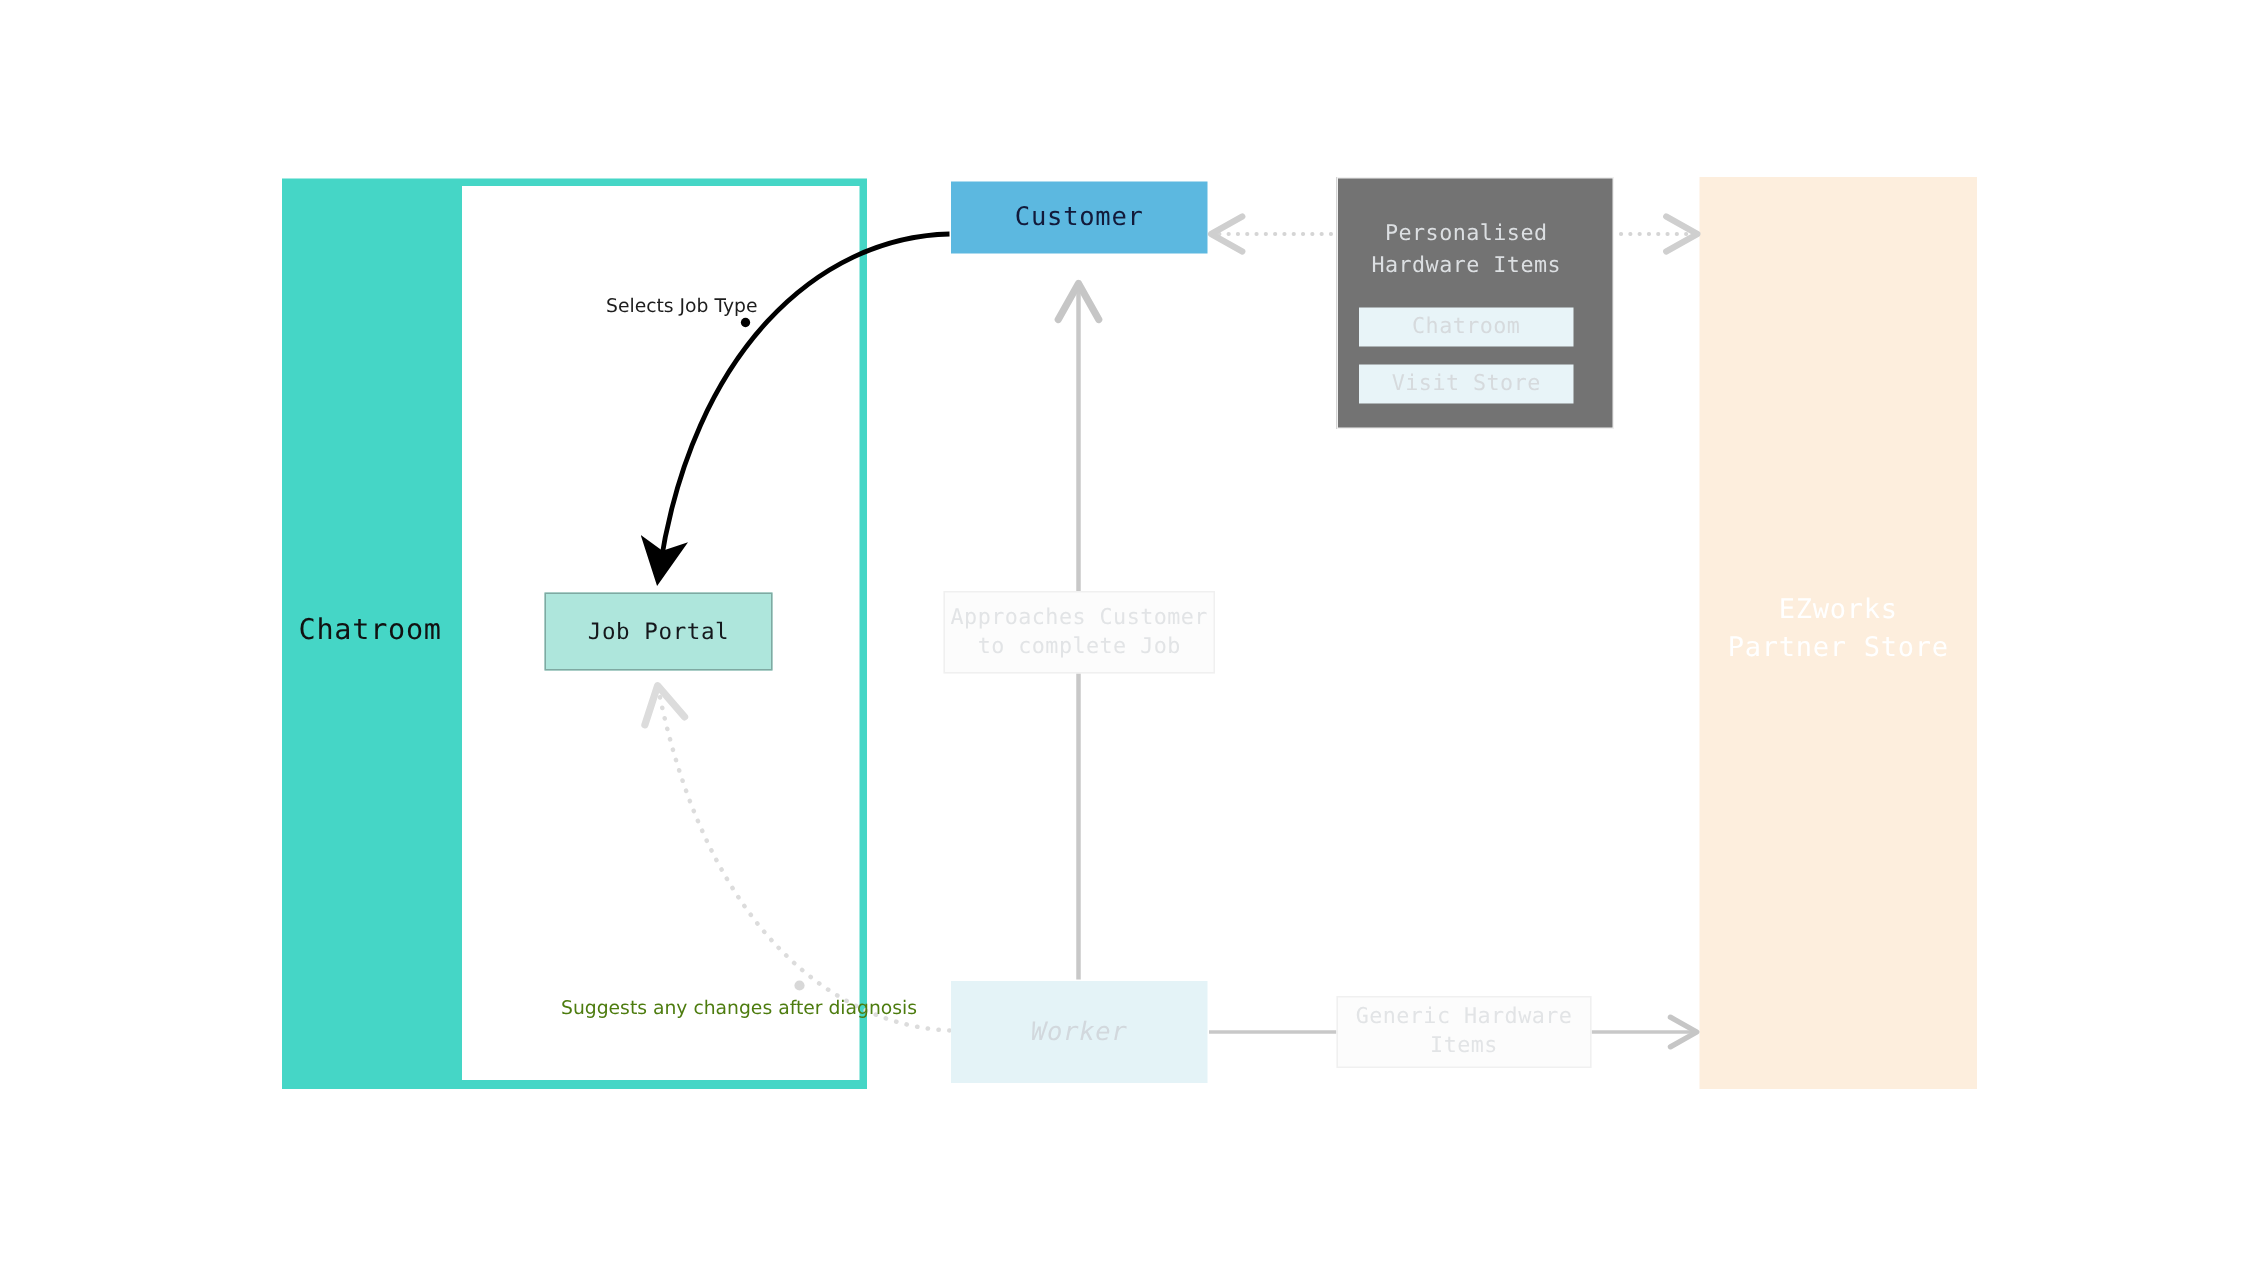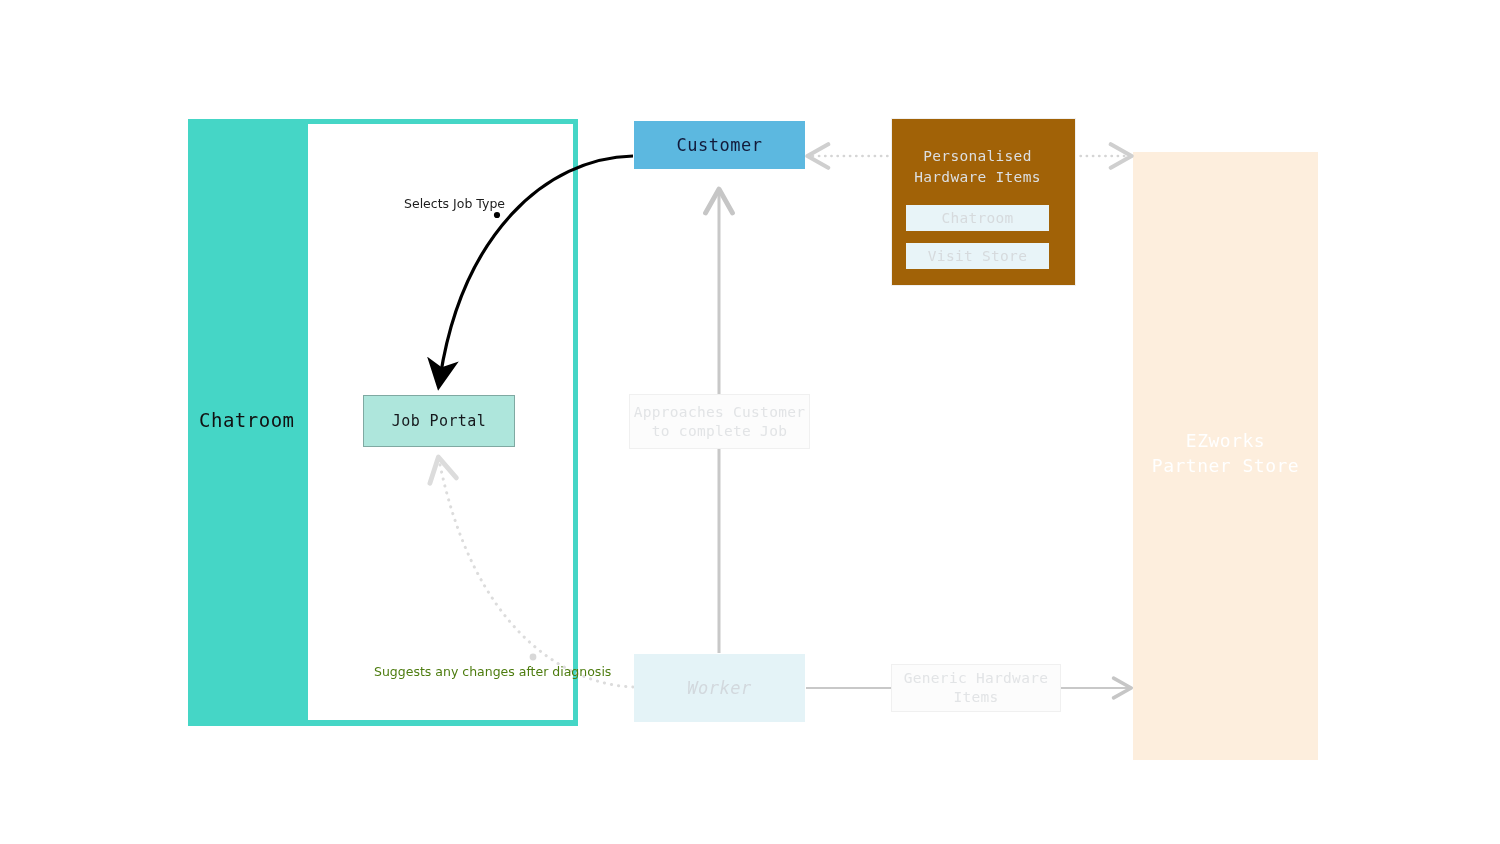--- a/index.html
+++ b/index.html
@@ -142,21 +142,21 @@
     height: 48px;
   }
 
   
   .personalised-panel {
     position: absolute;
     left: 891px;
     top: 118px;
     width: 185px;
     height: 168px;
-    background: #a16207;
+    background: #737373;
     border: 1px solid #f0f0f0;
     box-sizing: border-box;
   }
   .personalised-title {
     position: absolute;
     left: 0;
     top: 27px;
     width: 171px;
     text-align: center;
     font-family: "DejaVu Sans Mono", monospace;
@@ -183,21 +183,20 @@
   .btn-visitstore { top: 124px; }
 
   
   .partner-store {
     position: absolute;
     left: 1133px;
     top: 118px;
     width: 185px;
     height: 608px;
     background: #fdeedd;
-    margin-top: 34px;
   }
   .partner-store-label {
     position: absolute;
     left: 0;
     top: 276px;
     width: 185px;
     text-align: center;
     font-family: "DejaVu Sans Mono", monospace;
     font-size: 18px;
     line-height: 25px;

